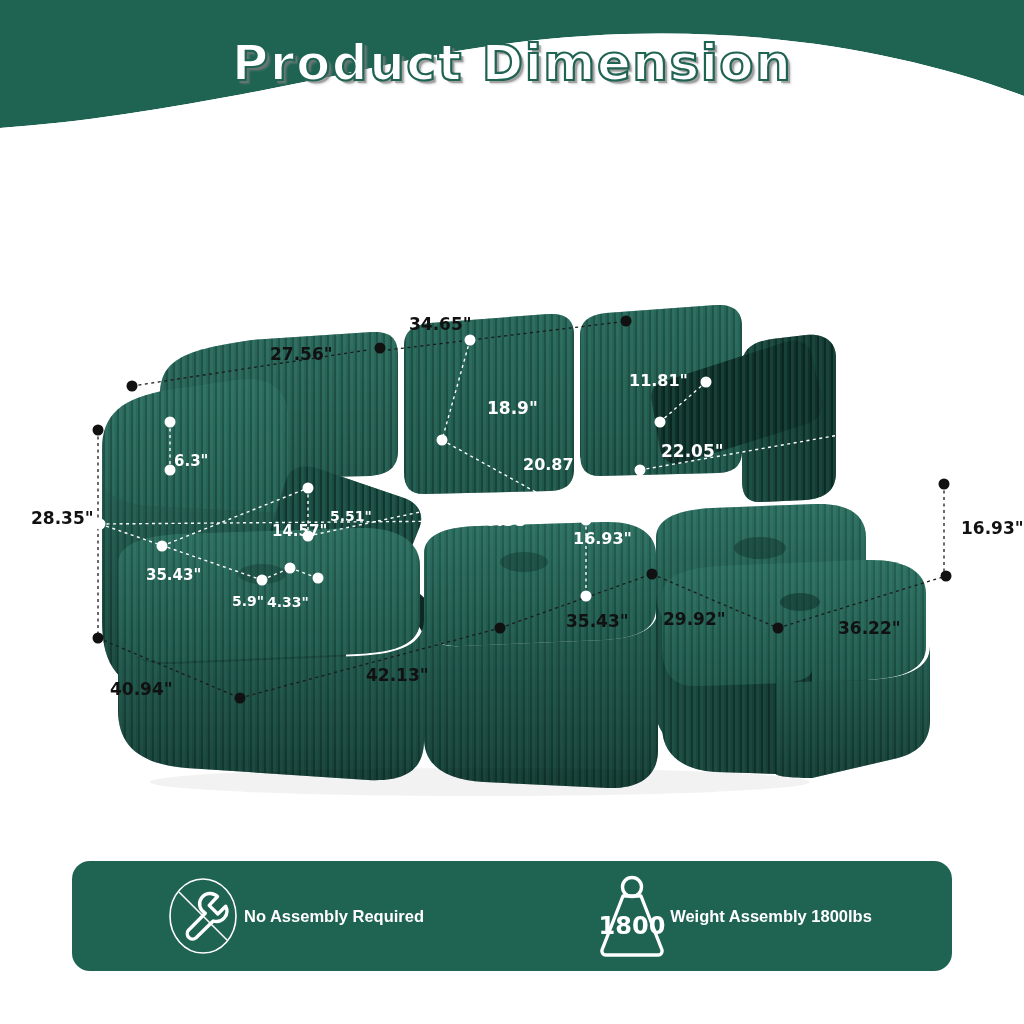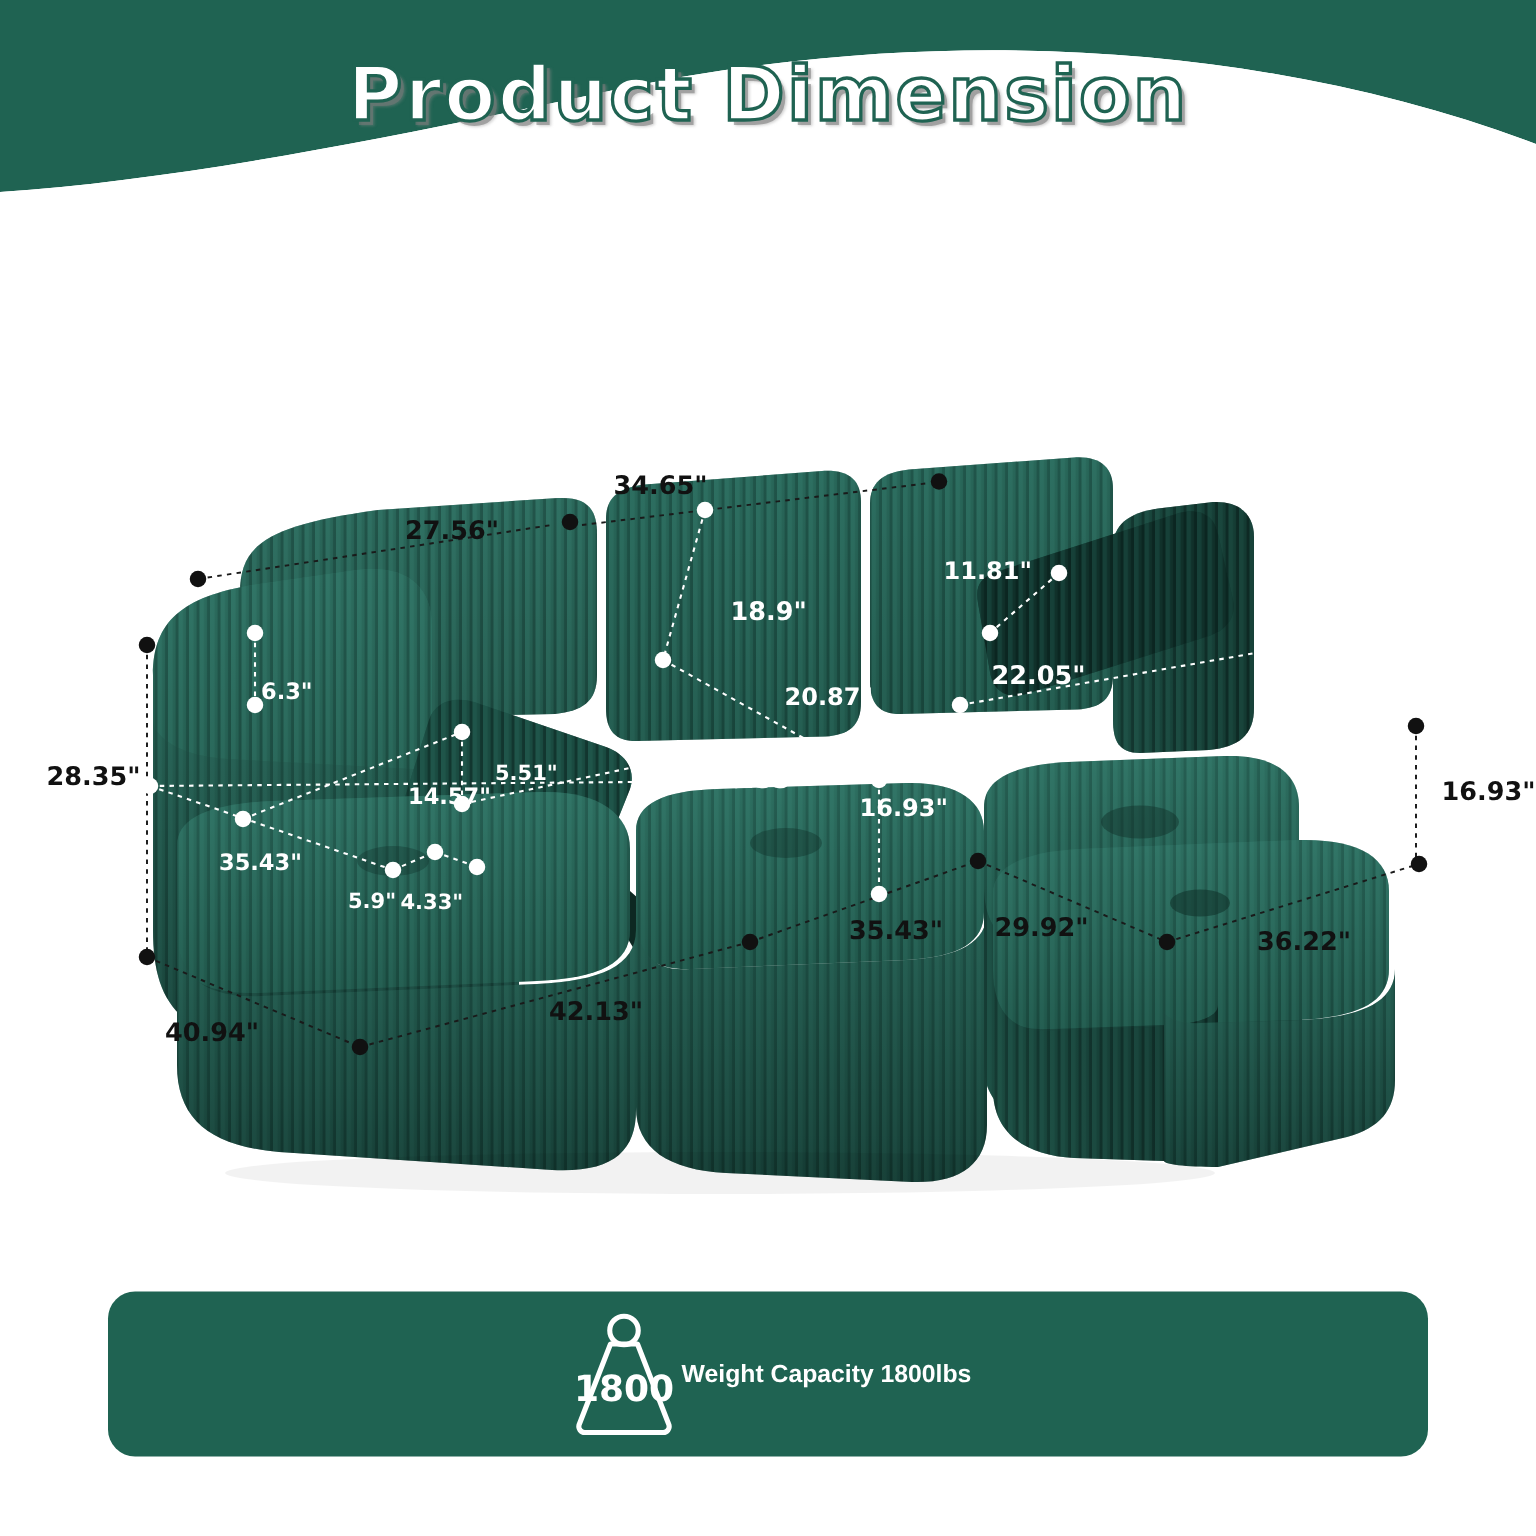--- a/index.html
+++ b/index.html
@@ -330,25 +330,34 @@
         <span class="dim dark" style="left: 663px; top: 461px; font-size: 17px;">29.92"</span>
         <span class="dim dark" style="left: 838px; top: 470px; font-size: 17px;">36.22"</span>
         <span class="dim dark" style="left: 961px; top: 370px; font-size: 17px;">16.93"</span>
         <span class="dim dark" style="left: 110px; top: 531px; font-size: 17px;">40.94"</span>
         <span class="dim dark" style="left: 366px; top: 517px; font-size: 17px;">42.13"</span>
       </div>
   </div>
 
   <div class="footer">
 
+    <div class="feat">
+      <svg class="feat-ico" width="86" height="86" viewBox="0 0 86 86">
+        <ellipse cx="43" cy="43" rx="33" ry="37" fill="none" stroke="#ffffff" stroke-width="1.6"></ellipse>
+        <line x1="19" y1="19" x2="67" y2="67" stroke="#ffffff" stroke-width="1.6"></line>
+        <path d="M57.5,23.5 a10.5,10.5 0 1 0 -12.2,16.8 L28.5,57.2 a5.4,5.4 0 0 0 7.6,7.6
+                 L53.2,48 a10.5,10.5 0 0 0 12.5,-14.8 L57.8,41 L49.2,32.4 Z" fill="none" stroke="#ffffff" stroke-width="3.4" stroke-linejoin="round"></path>
+      </svg>
+      <span class="feat-label">No Assembly Required</span>
+    </div>
 
     <div class="feat">
       <svg class="feat-ico" width="80" height="88" viewBox="0 0 80 88">
         <circle cx="40" cy="15" r="9.5" fill="none" stroke="#ffffff" stroke-width="3.4"></circle>
         <path d="M31,24 L49,24 L70,78 a4,4 0 0 1 -3.8,5 L13.8,83 A4,4 0 0 1 10,78 Z" fill="none" stroke="#ffffff" stroke-width="3.4" stroke-linejoin="round"></path>
         <text x="40" y="62" text-anchor="middle" font-family="DejaVu Sans, sans-serif" font-weight="bold" font-size="24" fill="#ffffff">1800</text>
       </svg>
-      <span class="feat-label">Weight Capacity 1800lbs</span>
+      <span class="feat-label">Weight Assembly 1800lbs</span>
     </div>
 
   </div>
 
 </div>
 
 </body></html>

